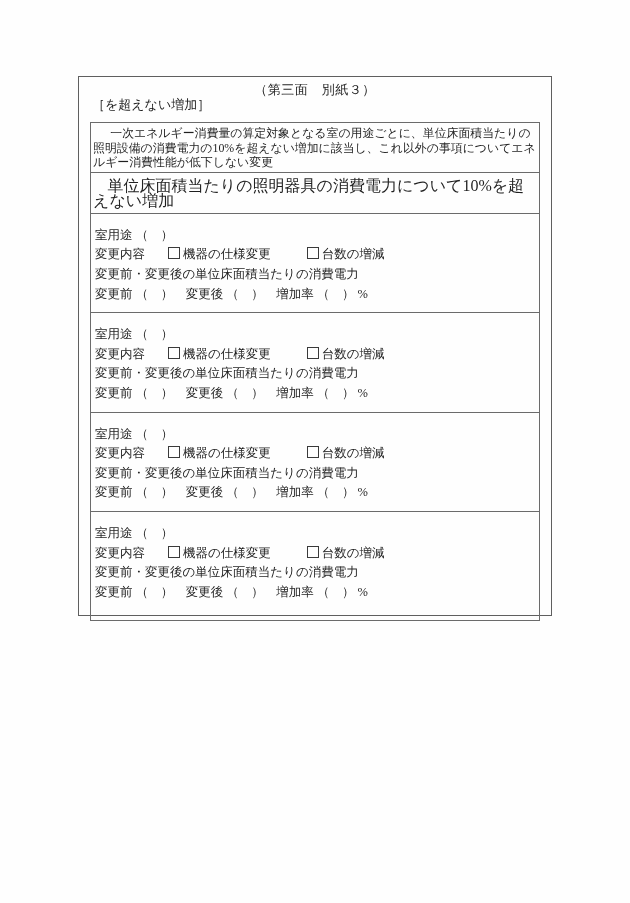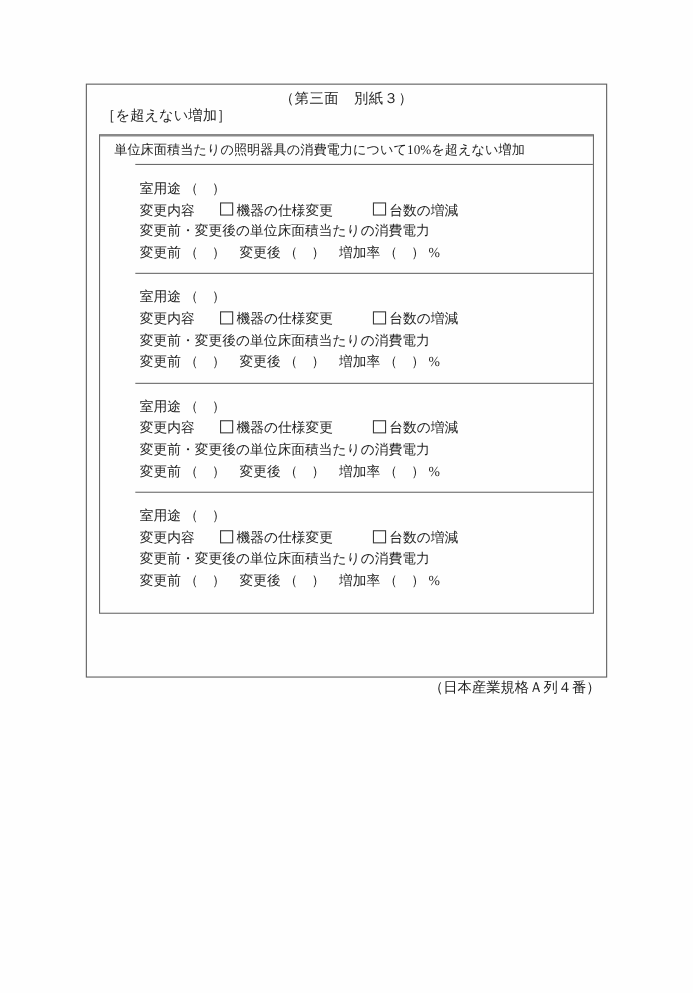--- a/index.html
+++ b/index.html
@@ -22,26 +22,26 @@
   .form-table{
     position:absolute;left:11px;top:45px;width:450px;
     border:1px solid #6b6b6b;box-sizing:border-box;
   }
   .row{box-sizing:border-box;}
   .row.para{
     padding:3px 2px 2px 2px;font-size:11.9px;line-height:14.6px;
     text-indent:1.45em;text-align:left;
   }
   .row.single{
-    border-top:1px solid #6b6b6b;padding:5px 2px;font-size:12px;line-height:15px;
+    border-top:1px solid #6b6b6b;padding:5px 2px;font-size:16px;line-height:15px;
     text-indent:0.9em;
   }
   .section{
     border-top:1px solid #6b6b6b;padding:12px 4px 8px 4px;
-    font-size:12.5px;line-height:19.6px;margin-left:32px;
+    font-size:12.5px;line-height:19.6px;
   }
   .section.last{padding-bottom:18px;}
   .cbg{white-space:nowrap;}
   .cbg.first{margin-left:23px;}
   .cbg.second{margin-left:10px;padding-left:26px;}
   .cb{
     display:inline-block;width:10px;height:10px;border:1px solid #3a3a3a;
     vertical-align:-1px;margin-right:3px;background:#fefefe;
   }
   .footer{
@@ -50,20 +50,21 @@
 </style>
 </head>
 <body>
 
 <div class="page">
   <div class="outer-box">
     <div class="doc-title">（第三面　別紙３）</div>
     <div class="category">［を超えない増加］</div>
 
     <div class="form-table">
+      <div class="row para">一次エネルギー消費量の算定対象となる室の用途ごとに、単位床面積当たりの照明設備の消費電力の10%を超えない増加に該当し、これ以外の事項についてエネルギー消費性能が低下しない変更</div>
       <div class="row single">単位床面積当たりの照明器具の消費電力について10%を超えない増加</div>
 
       <div class="section">
         <div class="line">室用途 （　）</div>
         <div class="line">
           <span>変更内容</span><span class="cbg first"><span class="cb"></span><span>機器の仕様変更</span></span><span class="cbg second"><span class="cb"></span><span>台数の増減</span></span>
         </div>
         <div class="line">変更前・変更後の単位床面積当たりの消費電力</div>
         <div class="line">変更前 （　）　変更後 （　）　増加率 （　） %</div>
       </div>
@@ -90,14 +91,13 @@
         <div class="line">室用途 （　）</div>
         <div class="line">
           <span>変更内容</span><span class="cbg first"><span class="cb"></span><span>機器の仕様変更</span></span><span class="cbg second"><span class="cb"></span><span>台数の増減</span></span>
         </div>
         <div class="line">変更前・変更後の単位床面積当たりの消費電力</div>
         <div class="line">変更前 （　）　変更後 （　）　増加率 （　） %</div>
       </div>
     </div>
   </div>
 
-  <div class="footer">（日本産業規格Ａ列４番）</div>
 </div>
 
 </body></html>

